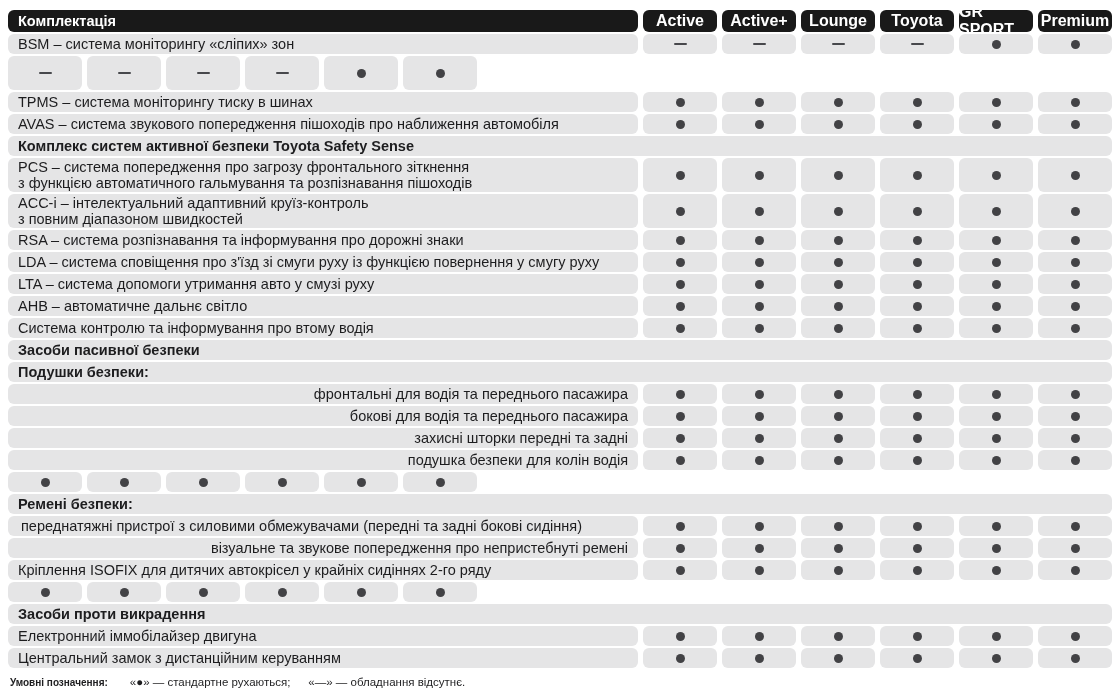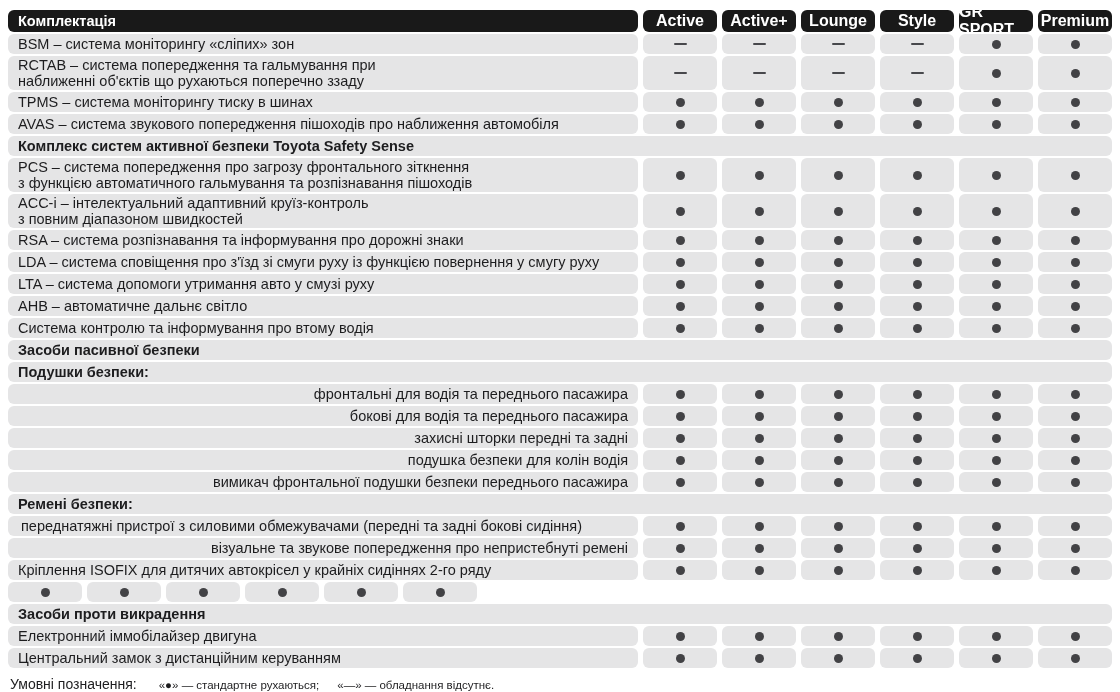--- a/index.html
+++ b/index.html
@@ -36,34 +36,34 @@
   .header-row .label-cell { color:#ffffff; font-weight:bold; font-size:14.5px; }
   .header-row .val-cell { color:#ffffff; font-weight:bold; font-size:16px; height:22px; }
   .section-label { font-weight:bold; }
   .dot { width:9px; height:9px; border-radius:50%; background:#424245; }
   .dash { width:13px; height:2px; background:#47484c; border-radius:1px; }
   .legend {
     margin:8px 0 0 10px;
     display:flex; align-items:baseline;
     color:#1d1d1f;
   }
-  .legend-title { font-weight:normal; font-size:14px; margin-right:22px; }
+  .legend-title { font-weight:bold; font-size:10px; margin-right:22px; }
   .legend-item { font-size:11.5px; margin-right:18px; }
 </style>
 </head>
 <body>
 
 <div class="table">
   <div class="row header-row" id="header-row">
     <div class="cell label-cell h20" style="height:22px">Комплектація</div>
 
   <div class="cell val-cell">Active</div>
       <div class="cell val-cell">Active+</div>
       <div class="cell val-cell">Lounge</div>
-      <div class="cell val-cell">Style</div>
+      <div class="cell val-cell">Toyota</div>
       <div class="cell val-cell">GR SPORT</div>
       <div class="cell val-cell">Premium</div>
     </div>
   <div id="rows">
       <div class="row">
         <div class="cell label-cell h20">BSM – система моніторингу «сліпих» зон</div>
         <div class="cell val-cell h20">
           <span class="dash"></span>
         </div>
         <div class="cell val-cell h20">
@@ -76,22 +76,20 @@
           <span class="dash"></span>
         </div>
         <div class="cell val-cell h20">
           <span class="dot"></span>
         </div>
         <div class="cell val-cell h20">
           <span class="dot"></span>
         </div>
       </div>
       <div class="row">
-        <div class="cell label-cell h34">RCTAB – система попередження та гальмування при
-наближенні об'єктів що рухаються поперечно ззаду</div>
         <div class="cell val-cell h34">
           <span class="dash"></span>
         </div>
         <div class="cell val-cell h34">
           <span class="dash"></span>
         </div>
         <div class="cell val-cell h34">
           <span class="dash"></span>
         </div>
         <div class="cell val-cell h34">
@@ -382,21 +380,20 @@
           <span class="dot"></span>
         </div>
         <div class="cell val-cell h20">
           <span class="dot"></span>
         </div>
         <div class="cell val-cell h20">
           <span class="dot"></span>
         </div>
       </div>
       <div class="row">
-        <div class="cell label-cell h20 right">вимикач фронтальної подушки безпеки переднього пасажира</div>
         <div class="cell val-cell h20">
           <span class="dot"></span>
         </div>
         <div class="cell val-cell h20">
           <span class="dot"></span>
         </div>
         <div class="cell val-cell h20">
           <span class="dot"></span>
         </div>
         <div class="cell val-cell h20">

